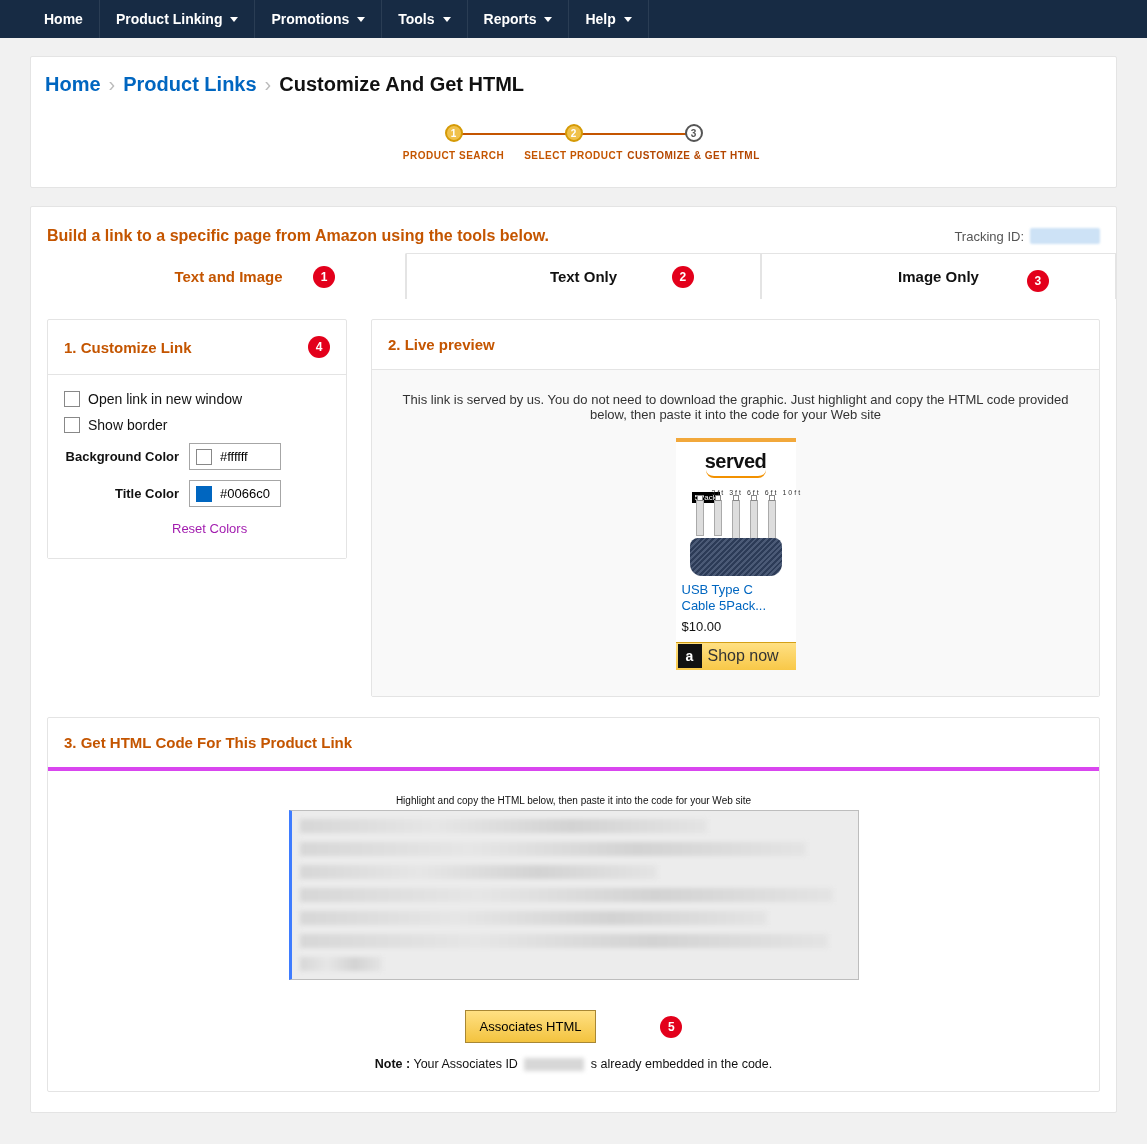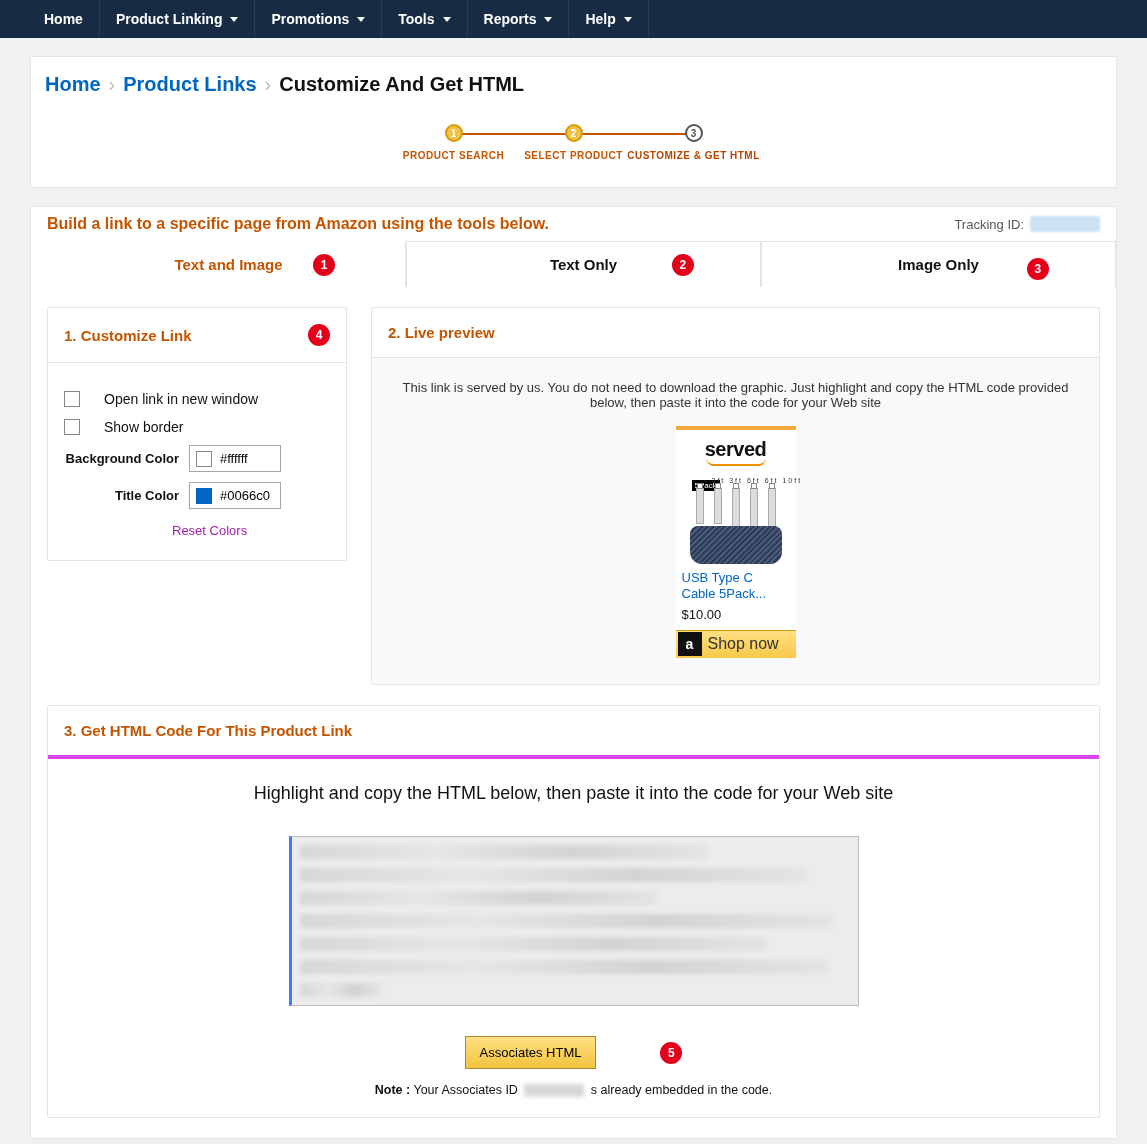--- a/index.html
+++ b/index.html
@@ -95,21 +95,21 @@
     height: 2px;
     width: 115px;
     background: #c45500;
   }
   .step .line.left  { left: -57px; }
   .step:first-child .line.left { display:none; }
   
   .main-card { padding: 0 0 0 0; }
   .build-row {
     display: flex; justify-content: space-between; align-items: center;
-    padding: 8px 16px 8px 16px;
+    padding: 20px 16px 8px 16px;
   }
   .build-row .title {
     color: #c45500; font-weight: 700; font-size: 16px;
   }
   .tracking { font-size: 13px; color: #555; display:flex; align-items:center; gap:6px;}
   .tracking .blur {
     display: inline-block; width: 70px; height: 16px;
     background: #cde2f6; filter: blur(1px); border-radius: 2px;
   }
   
@@ -156,21 +156,21 @@
   .panel {
     border: 1px solid #e4e4e4; border-radius: 2px;
   }
   .panel-header {
     padding: 16px 16px;
     border-bottom: 1px solid #e4e4e4;
     color: #c45500; font-weight: 700; font-size: 15px;
     display: flex; align-items:center; justify-content: space-between;
   }
   .panel-body { padding: 16px 16px 22px 16px; background:#fff; }
-  .chk-row { display: flex; align-items: center; gap: 24px; margin-bottom: 10px; font-size:14px;margin-top:12px;}
+  .chk-row { display: flex; align-items: center; gap: 8px; margin-bottom: 10px; font-size:14px;}
   .chk {
     width: 16px; height: 16px; border: 1px solid #888; background:#fff;
   }
   .color-row {
     display: flex; align-items: center;
     margin-bottom: 10px;
   }
   .color-row label {
     width: 125px; text-align: right; padding-right: 10px;
     font-weight: 700; font-size: 13px;
@@ -241,21 +241,21 @@
   .ad .shop .a {
     width:24px; height:24px; margin:2px;
     background:#111; color:#fff; display:flex; align-items:center; justify-content:center;
     font-weight:700; font-size:14px; font-family:Arial;
   }
   .ad .shop .txt { font-size:16px; color:#333; margin-left:4px;}
   
   .section3 { margin: 0 16px 20px 16px; }
   .section3 .panel-header { border-bottom:4px solid #d946ef; }
   .html-area-wrap { padding: 24px 16px 20px 16px; text-align:center; }
-  .html-area-wrap .hint { font-size:18px; margin-bottom:32px;}
+  .html-area-wrap .hint { font-size:10px; margin-bottom:4px;}
   .textarea {
     width: 570px; height: 170px; margin: 0 auto; display:block;
     border: 1px solid #bdbdbd; border-left: 3px solid #3e7cff;
     background: #ececec; resize: both;
     position:relative;
   }
   .textarea .blurred {
     position:absolute; inset:8px;
     display:flex; flex-direction:column; gap:9px;
   }

